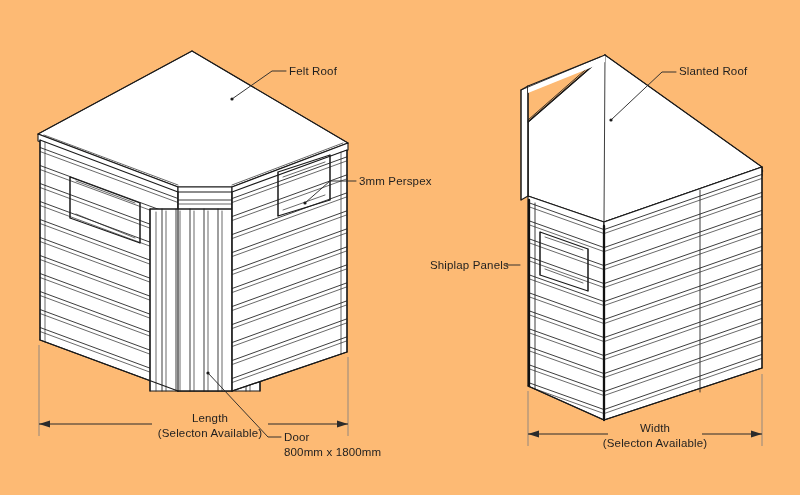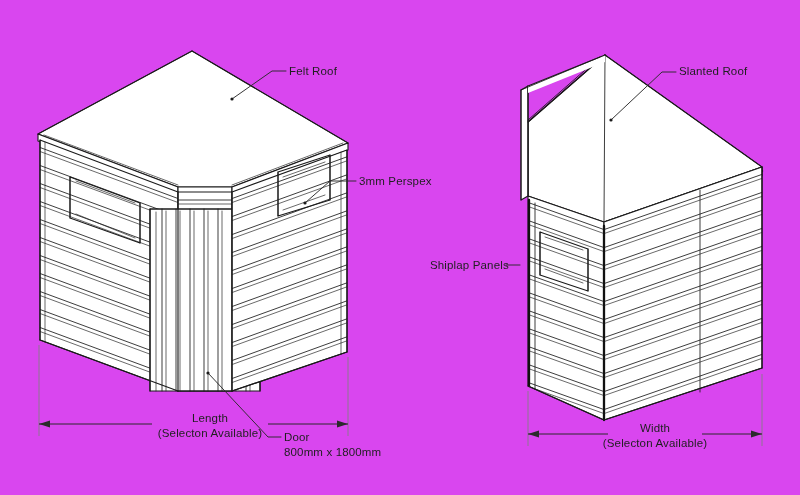--- a/index.html
+++ b/index.html
@@ -11,21 +11,21 @@
   body {
     width: 800px;
     height: 495px;
     overflow: hidden;
     font-family: "Liberation Sans", sans-serif;
   }
   #drawing-root {
     position: relative;
     width: 800px;
     height: 495px;
-    background: #d946ef;
+    background: #fdba74;
   }
   svg#shed-svg {
     display: block;
     width: 800px;
     height: 495px;
   }
   .ln {
     fill: none;
     stroke: #1a1a1a;
     stroke-width: 1.15;

